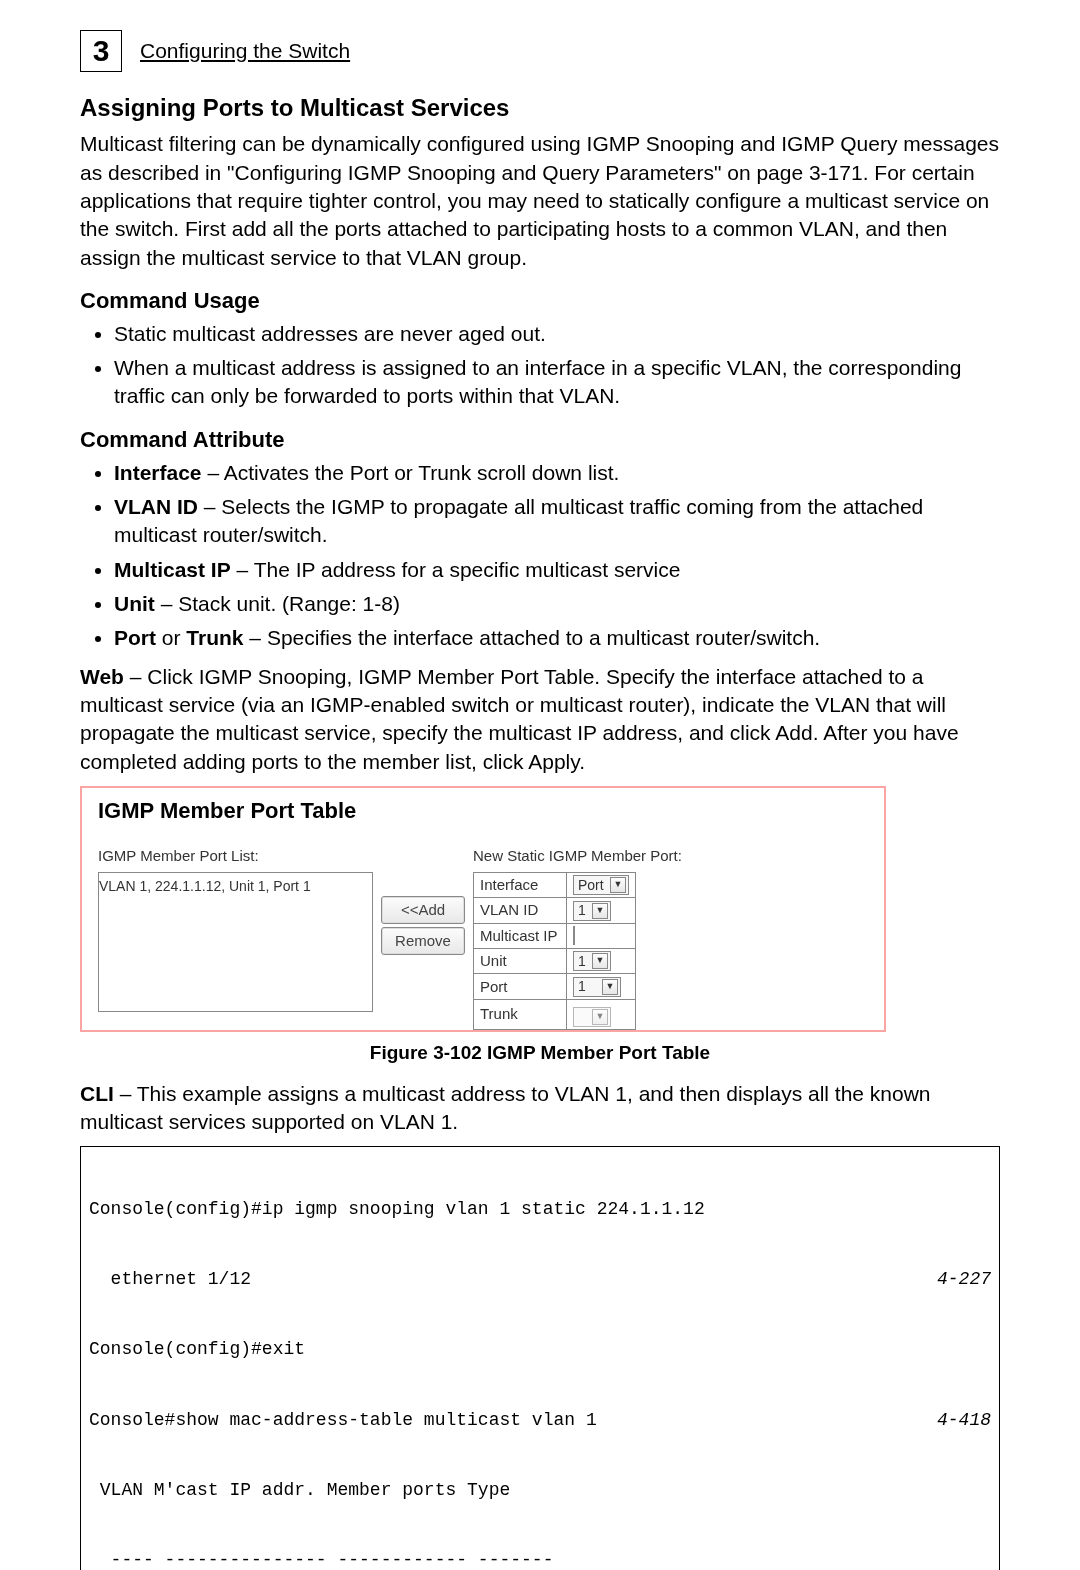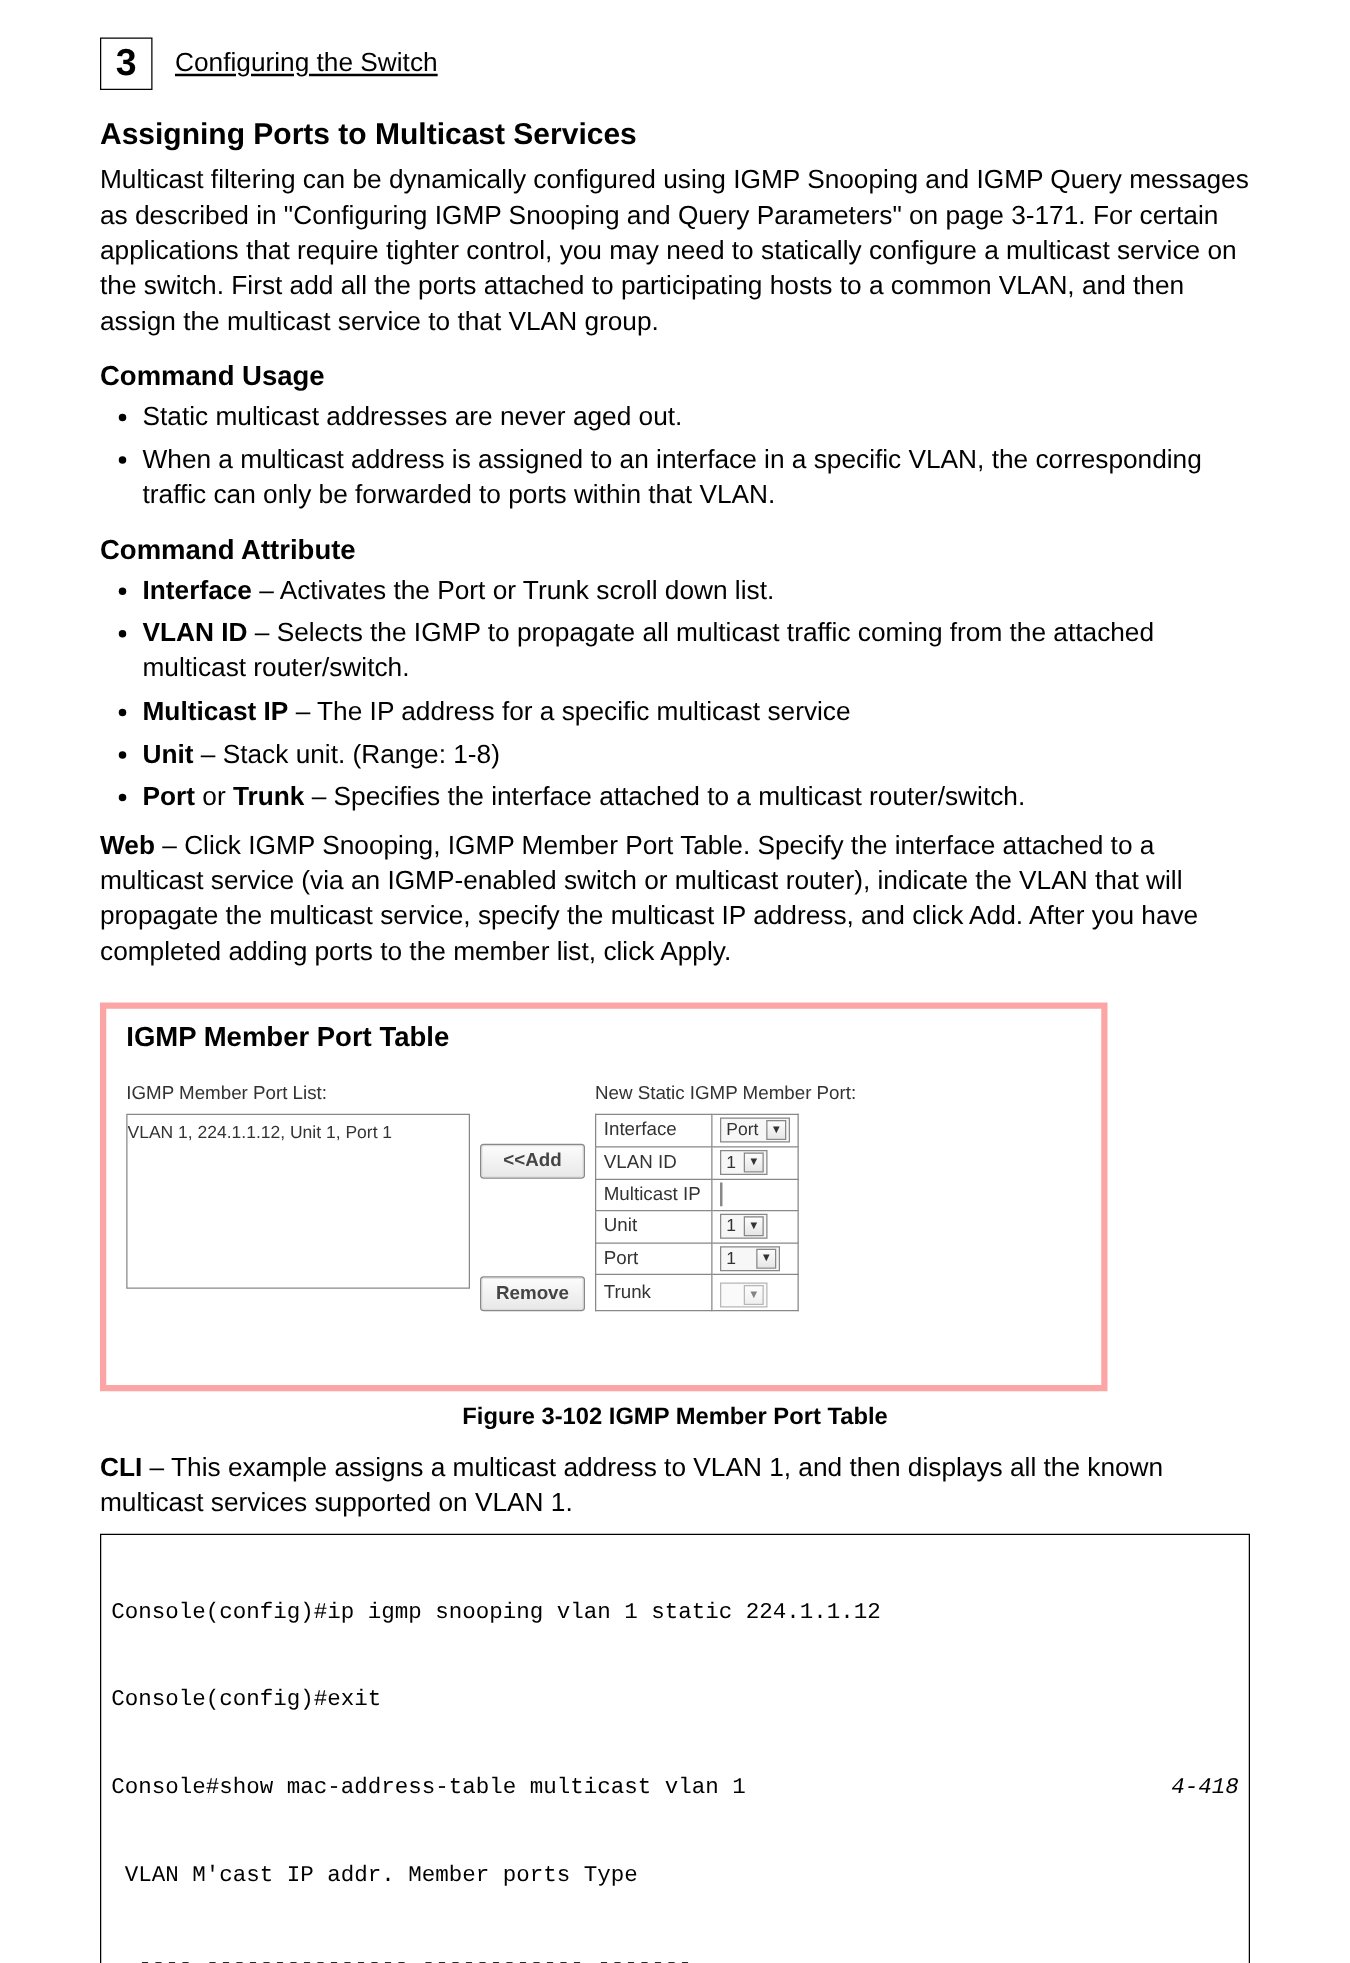--- a/index.html
+++ b/index.html
@@ -54,26 +54,26 @@
     margin: 4px 0 10px 0;
     padding-left: 34px;
   }
   li {
     margin-bottom: 6px;
   }
   .bold-inline {
     font-weight: 600;
   }
   .figure-wrap {
-    border: 5px solid #fca5a5;
-    margin-top: 26px;
+    border: 2px solid #fca5a5;
+    margin-top: 10px;
     padding: 6px;
     background: #fff;
     width: 806px;
-    height: 311px;
+    height: 246px;
     box-sizing: border-box;
     position: relative;
     overflow: hidden;
   }
   .figure-title {
     font-weight: bold;
     font-size: 22px;
     margin-bottom: 20px;
     margin-top: 2px;
     margin-left: 10px;
@@ -96,25 +96,24 @@
     border: 1px solid #888;
     background: #fff;
     box-sizing: border-box;
     font-size: 14px;
     padding: 4px 0;
     overflow: auto;
   }
   .btn-col {
     display: flex;
     flex-direction: column;
-    justify-content: space-between;
+    justify-content: flex-start;
     margin-left: 8px;
     margin-top: 50px;
-    gap: 15px;
-    font-weight: bold;
+    gap: 3px;
   }
   .winbtn {
     border: 1px solid #888;
     background: linear-gradient(#fcfcfc, #e8e8e8);
     font-size: 15px;
     color: #444;
     padding: 3px 0;
     width: 82px;
     border-radius: 3px;
     box-shadow: 0 0 0 1px #ddd inset;
@@ -300,19 +299,20 @@
   </div>
 </div>
 <div class="fig-caption">Figure 3-102   IGMP Member Port Table</div>
 
 <p>
   <span class="bold-inline">CLI</span><span> – This example assigns a multicast address to VLAN 1, and then displays all the known multicast services supported on VLAN 1.</span>
 </p>
 
 <div class="cli-box">
   <div class="cli-row"><span>Console(config)#ip igmp snooping vlan 1 static 224.1.1.12</span><span class="r"></span></div>
+  <div class="cli-row"><span>  ethernet 1/12</span><span class="r">4-227</span></div>
   <div class="cli-row"><span>Console(config)#exit</span><span class="r"></span></div>
   <div class="cli-row"><span>Console#show mac-address-table multicast vlan 1</span><span class="r">4-418</span></div>
   <div class="cli-row"><span> VLAN M'cast IP addr. Member ports Type</span><span class="r"></span></div>
   <div class="cli-row"><span>  ---- --------------- ------------ -------</span><span class="r"></span></div>
   
   
 </div>
 
 </body></html>

